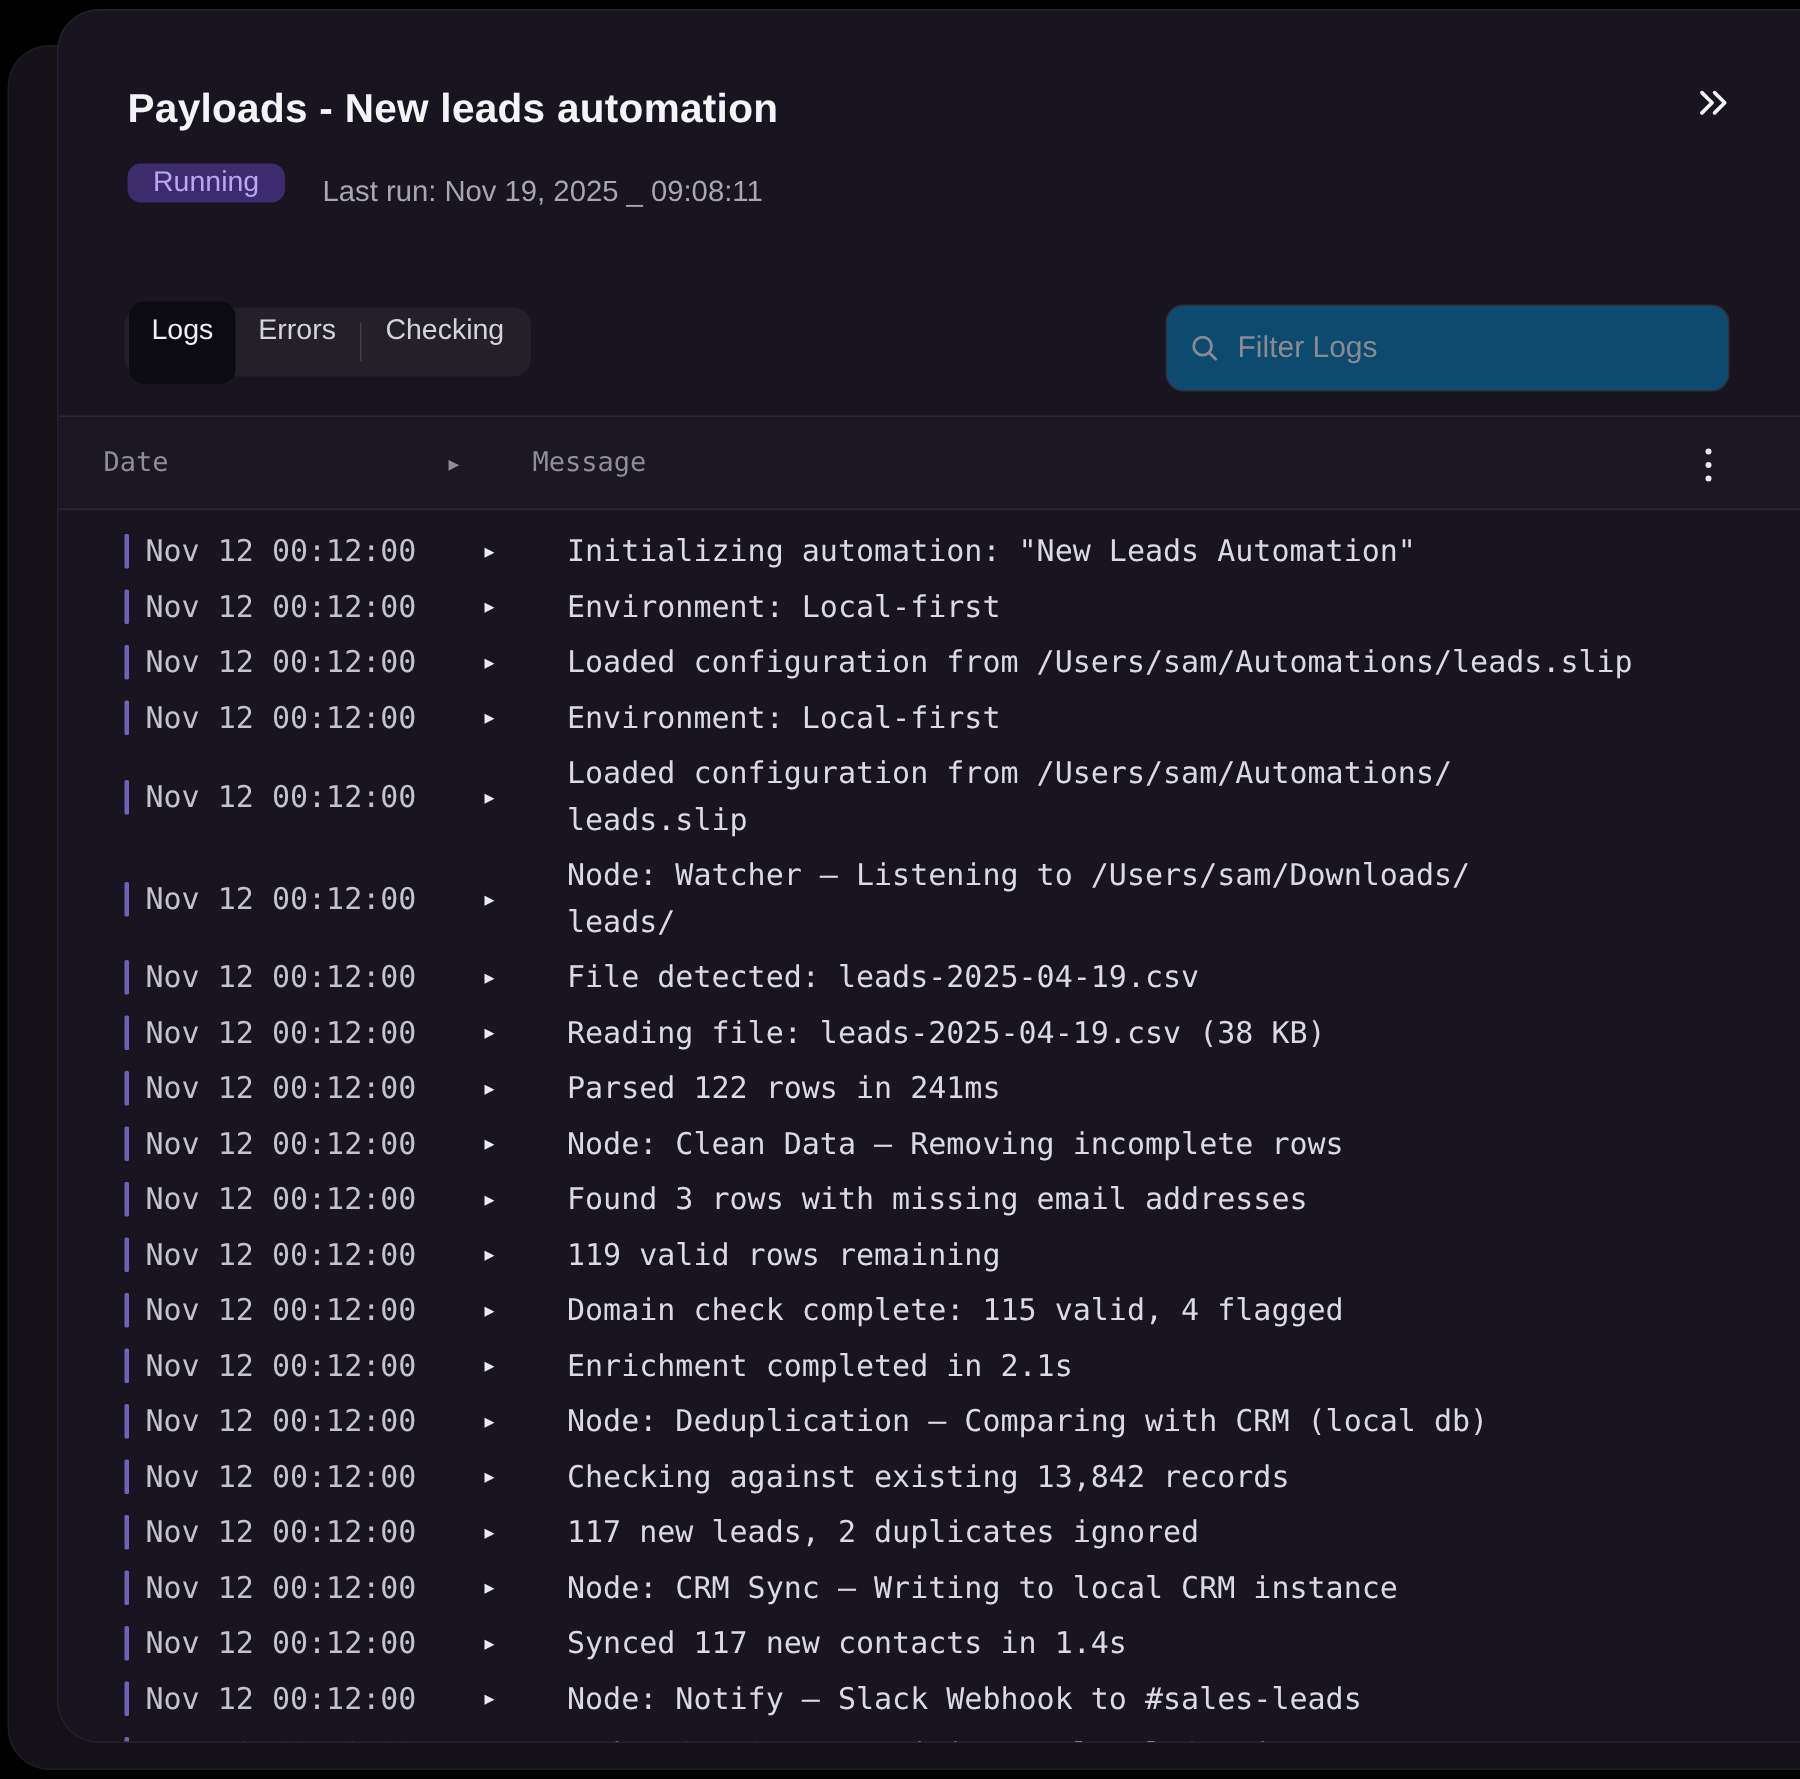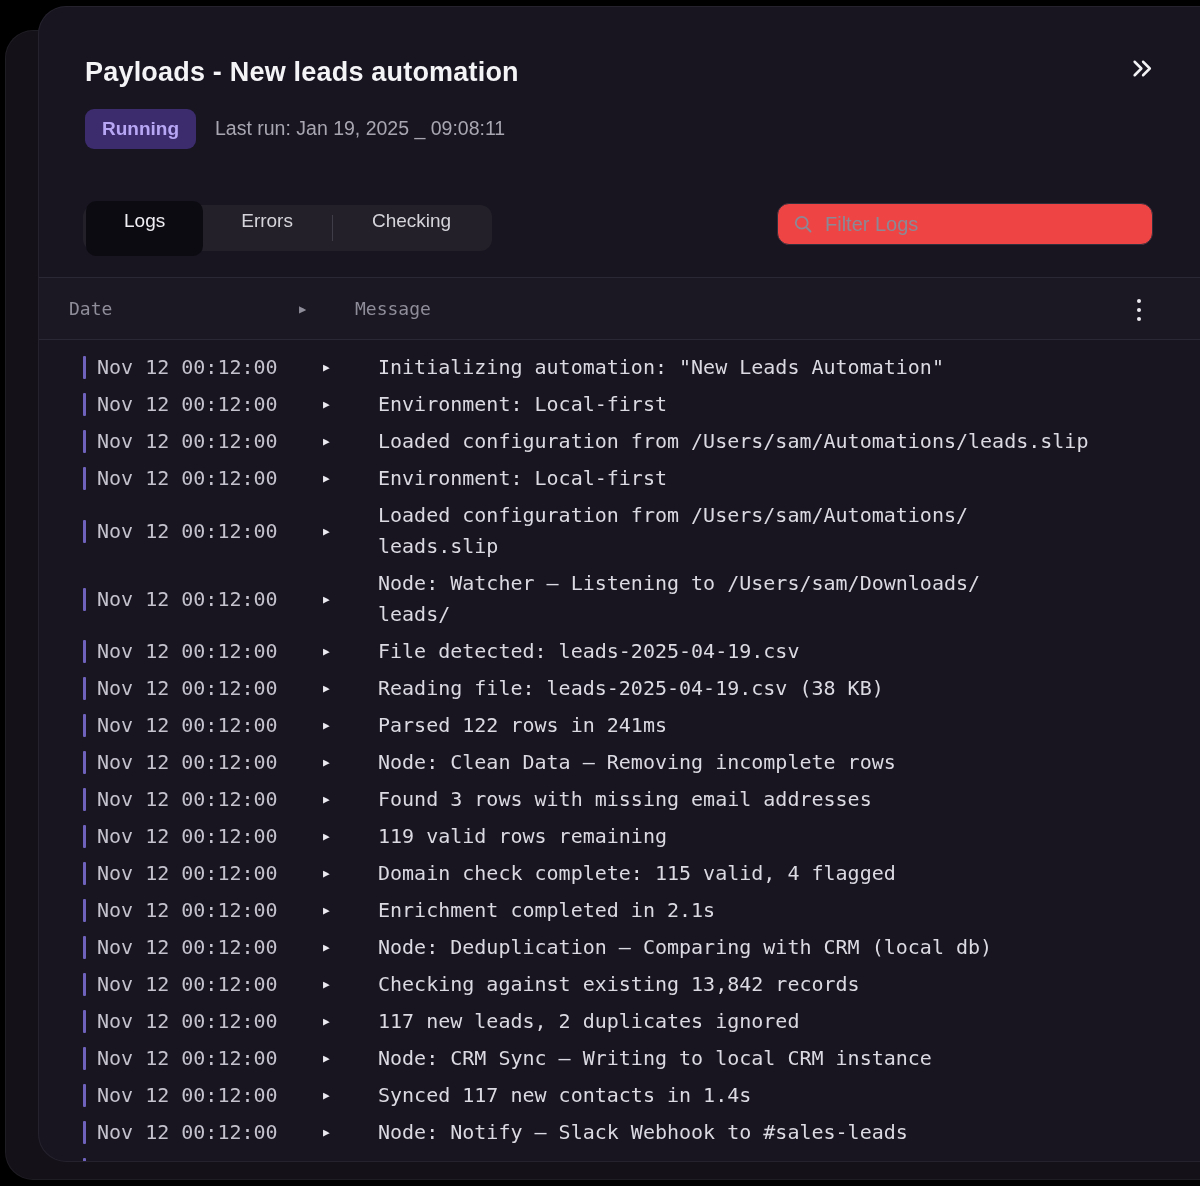--- a/index.html
+++ b/index.html
@@ -27,46 +27,46 @@
     position:absolute; left:46px; top:50px;
     font-size:27px; font-weight:600; letter-spacing:0.2px;
     color: var(--text-primary, #f4f3f6);
   }
   .collapse-btn {
     position:absolute; left:1086px; top:46px; width:34px; height:34px;
     display:flex; align-items:center; justify-content:center;
     background:transparent; border:0; cursor:pointer;
   }
   .status-badge {
-    position:absolute; left:46px; top:102px; height:40px;
+    position:absolute; left:46px; top:102px; height:26px;
     display:inline-flex; align-items:center;
     padding:0 17px; border-radius:9px;
     background: var(--badge-bg, #3c2c6e);
     color: var(--badge-text, #b7a7f4);
-    font-size:19px; font-weight:700;
+    font-size:19px; font-weight:400;
   }
   .last-run {
     position:absolute; left:176px; top:110px;
     font-size:19.5px; color: var(--text-secondary, #a8a6b0);
   }
   .tabs {
     position:absolute; left:44px; top:198px; height:46px;
     background:#232029; border-radius:12px;
     display:flex; align-items:center; padding:3px;
   }
   .tab {
-    height:55px; line-height:40px; padding:0 38px;
+    height:55px; line-height:40px; padding:0 15px;
     font-size:19px; color:#d6d4db; border-radius:10px;
     cursor:pointer; white-space:nowrap;
   }
   .tab.active { background:#0d0b12; color:#f0eff3; }
   .tab-divider { width:1px; height:26px; background:#3f3d47; margin:0 1px; }
   .filter-box {
-    position:absolute; left:738px; top:196px; width:376px; height:42px;
-    background:#ef4444; border:1px solid #312f3b; border-radius:12px;
+    position:absolute; left:738px; top:196px; width:376px; height:58px;
+    background:#0c4a6e; border:1px solid #312f3b; border-radius:12px;
     display:flex; align-items:center; padding:0 15px; gap:11px;
   }
   .filter-box input {
     flex:1; background:transparent; border:0; outline:none;
     font-family:"Liberation Sans", sans-serif;
     font-size:20px; color:#e8e6ee;
   }
   .filter-box input::placeholder { color:#8b8995; }
   .table-header {
     position:absolute; left:0; top:270px; width:100%; height:63px;
@@ -117,21 +117,21 @@
   <button class="collapse-btn">
     <span>
       <svg width="27" height="27" viewBox="0 0 24 24" fill="none" stroke="#f2f1f4" stroke-width="2.2" stroke-linecap="round" stroke-linejoin="round">
         <path d="M5 6 L11 12 L5 18"></path>
           <path d="M12.5 6 L18.5 12 L12.5 18"></path>
       </svg>
     </span>
   </button>
 
   <span class="status-badge">Running</span>
-  <span class="last-run">Last run: Jan 19, 2025 _ 09:08:11</span>
+  <span class="last-run">Last run: Nov 19, 2025 _ 09:08:11</span>
 
   <div class="tabs">
     <div class="tab active">Logs</div>
     <div class="tab">Errors</div>
     <div class="tab-divider"></div>
     <div class="tab">Checking</div>
   </div>
 
   <div class="filter-box">
     <span style="display:flex">

